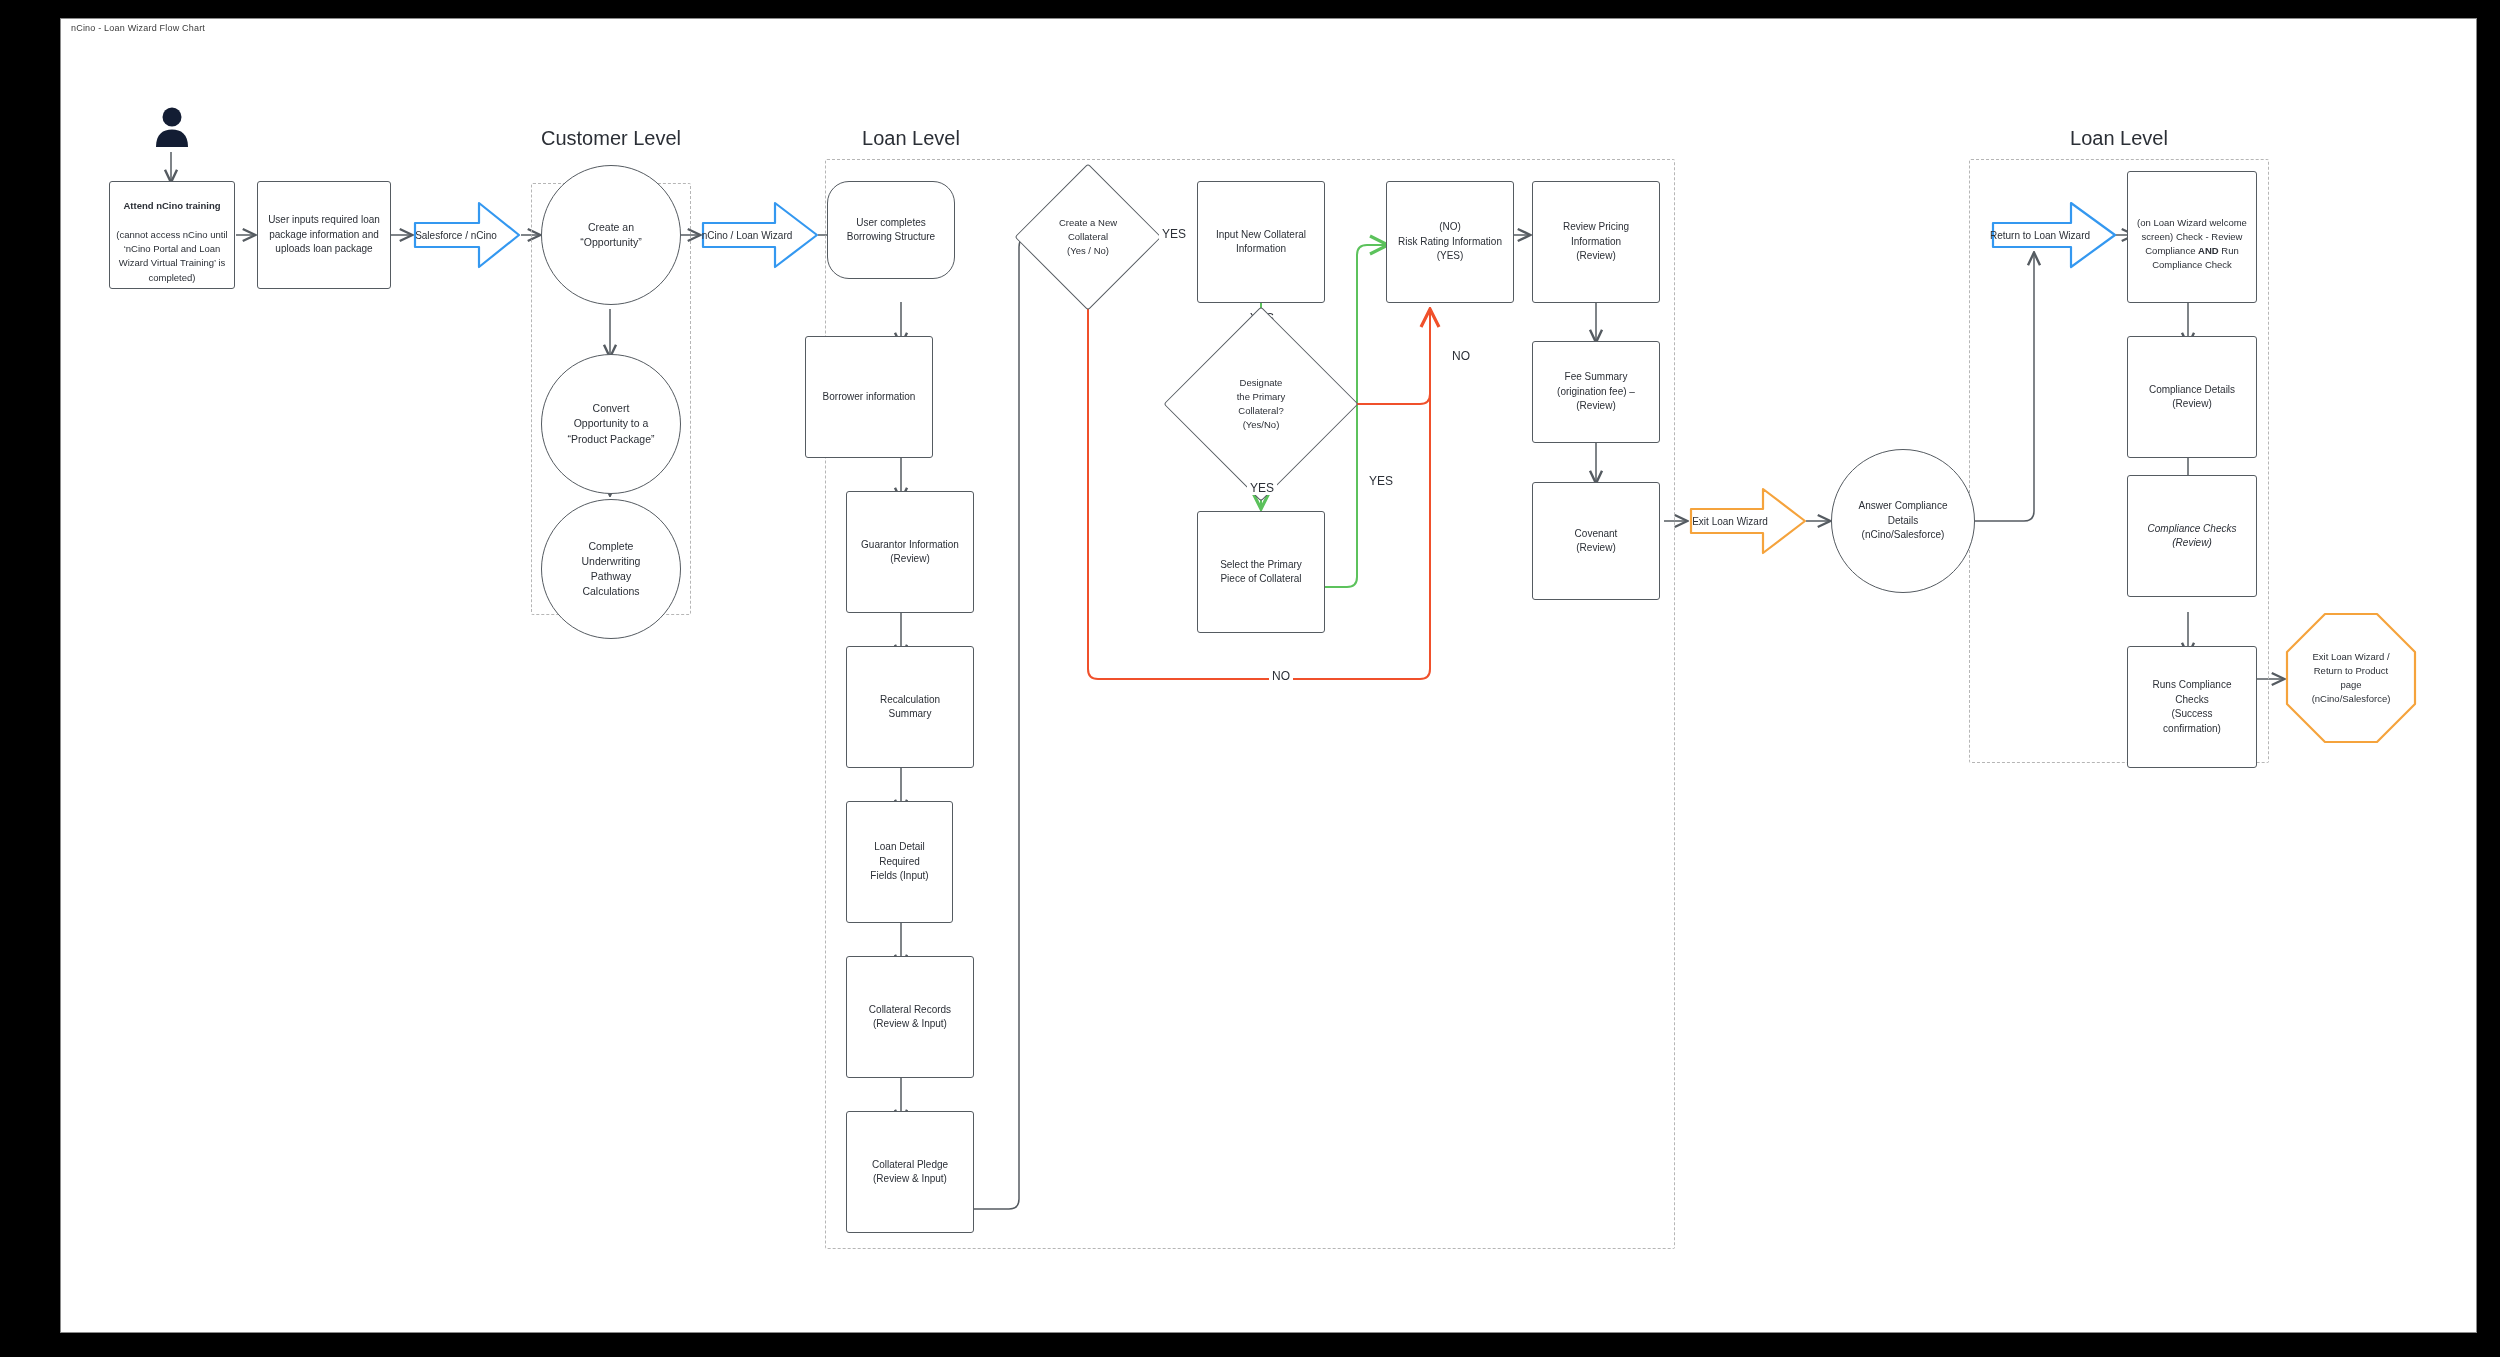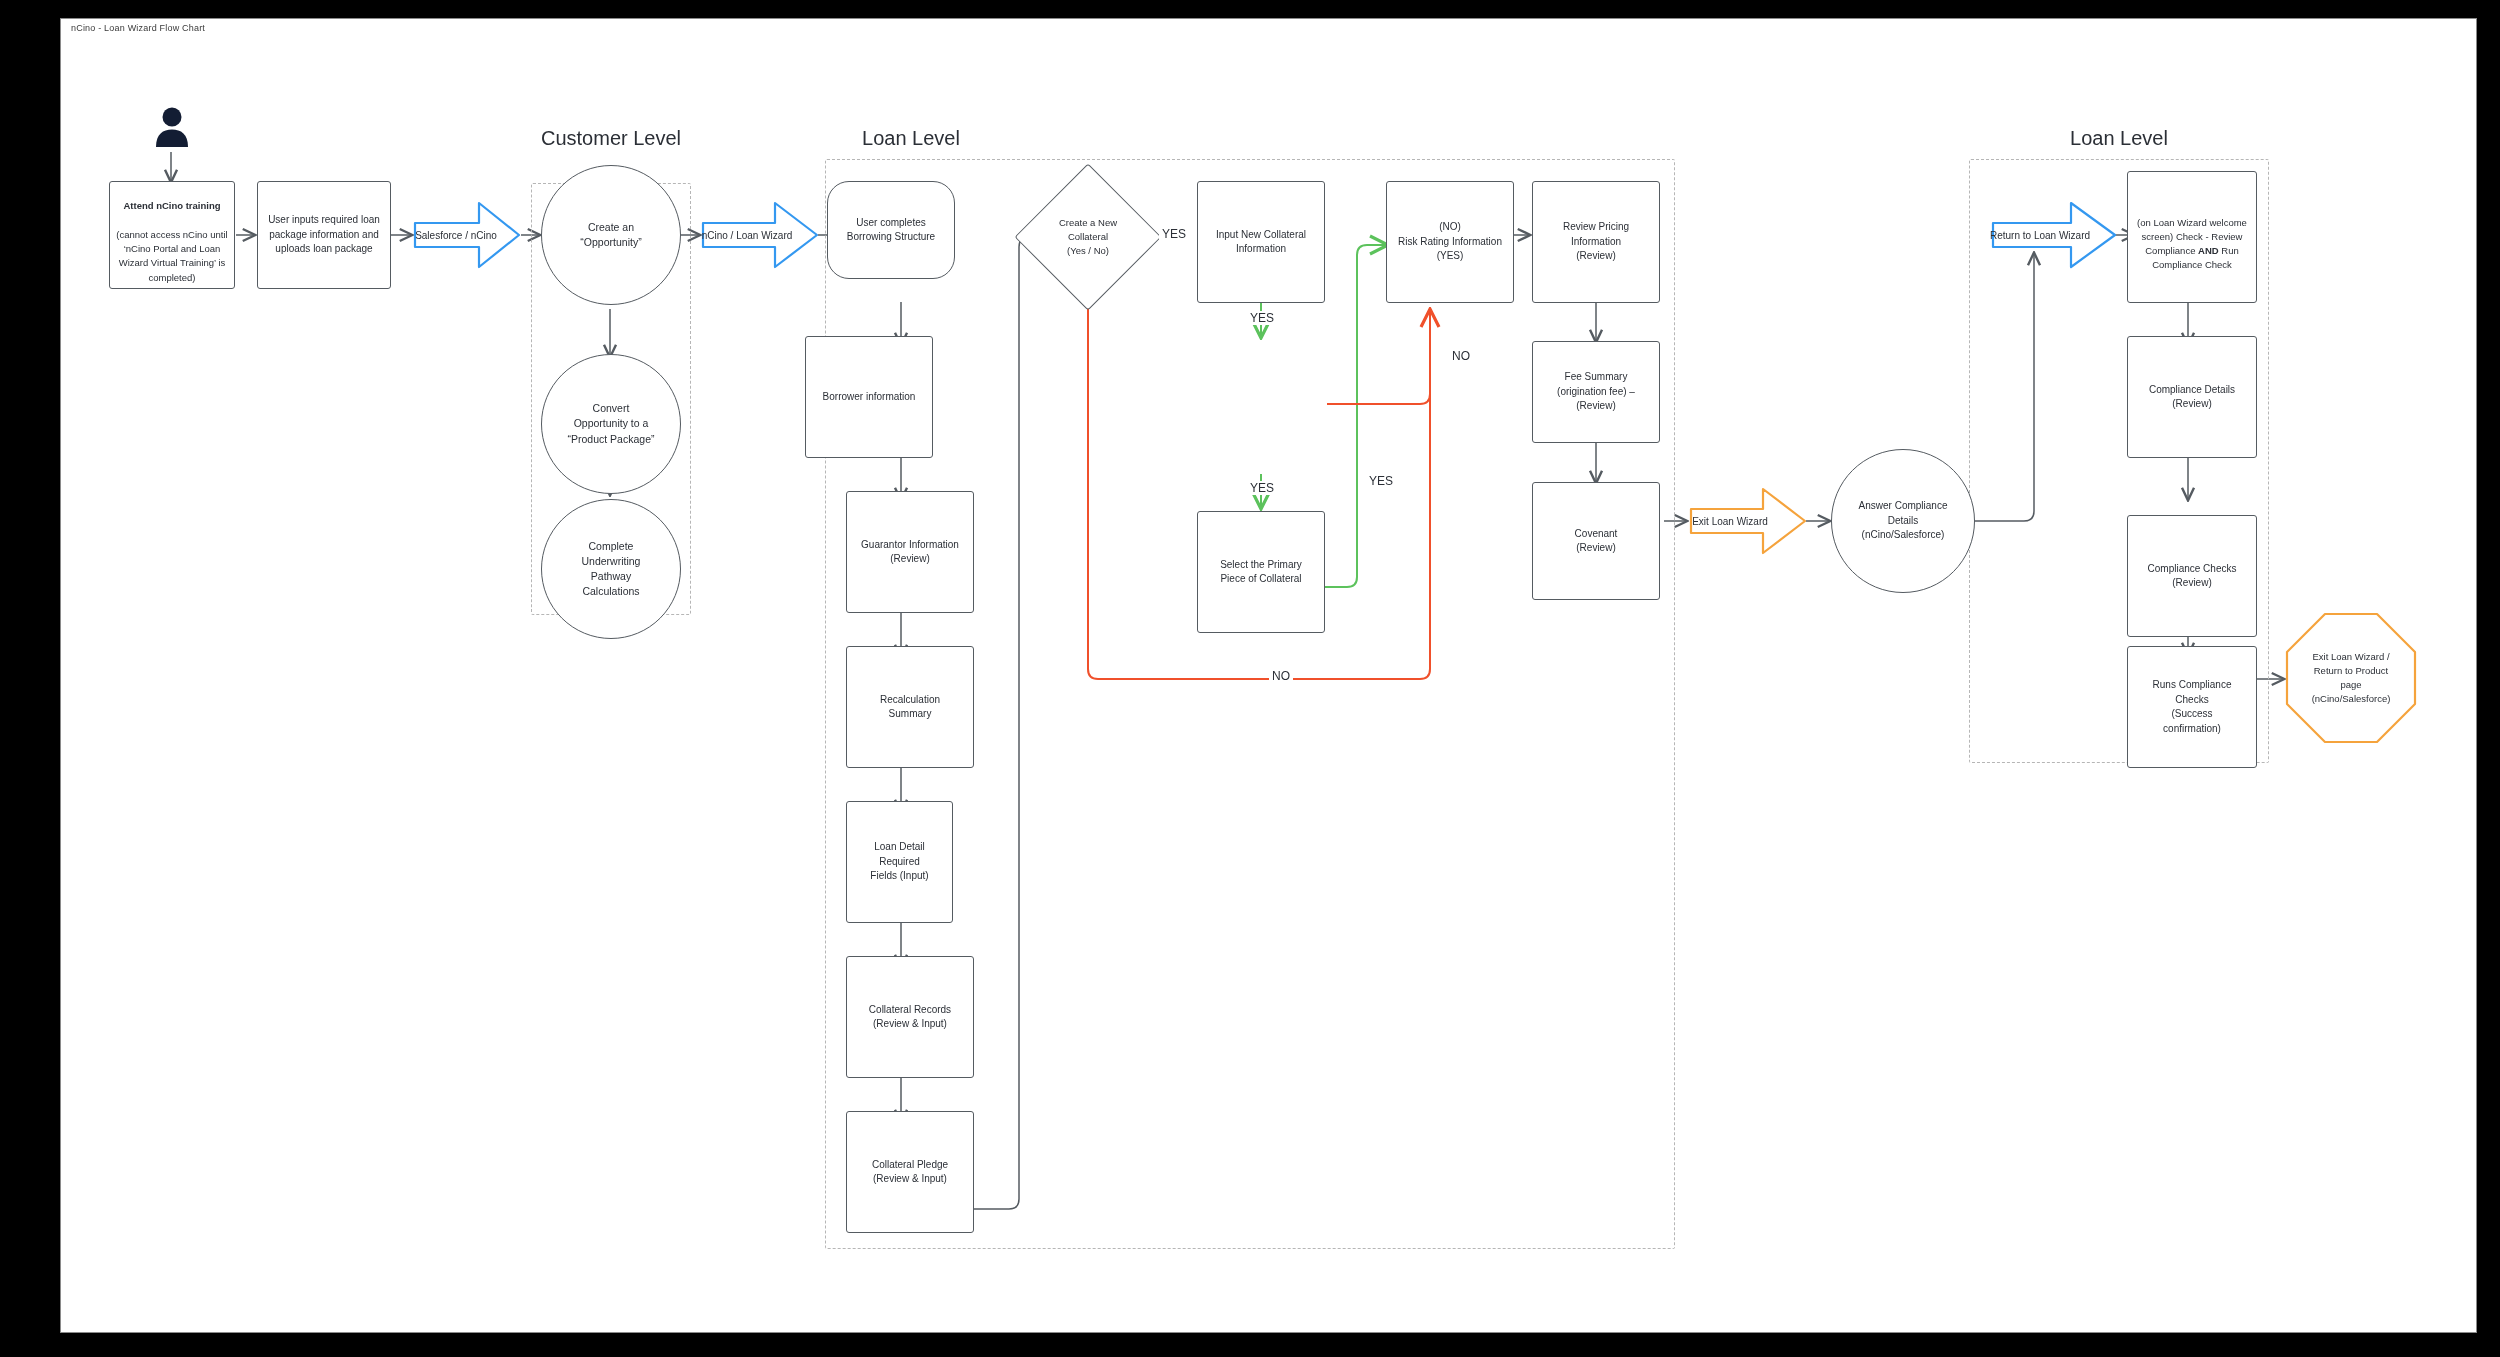--- a/index.html
+++ b/index.html
@@ -324,20 +324,27 @@
 
     <div class="edge-label" style="left:1098px; top:208px;">YES</div>
 
     <div class="node box" style="left:1136px; top:162px; width:128px; height:122px;">
       <div class="txt" style="font-size:10px;">Input New Collateral
 Information</div>
     </div>
 
     <div class="edge-label" style="left:1186px; top:292px;">YES</div>
 
+    <div class="diamond-wrap" style="left:1131px; top:316px; width:138px; height:138px;">
+      <div class="dia-shape"></div>
+      <div class="dia-label" style="font-size:9.5px;">Designate
+the Primary
+Collateral?
+(Yes/No)</div>
+    </div>
 
     <div class="edge-label" style="left:1186px; top:462px;">YES</div>
     <div class="edge-label" style="left:1305px; top:455px;">YES</div>
     <div class="edge-label" style="left:1388px; top:330px;">NO</div>
     <div class="edge-label" style="left:1208px; top:650px;">NO</div>
 
     <div class="node box" style="left:1136px; top:492px; width:128px; height:122px;">
       <div class="txt" style="font-size:10px;">Select the Primary
 Piece of Collateral</div>
     </div>
@@ -389,21 +396,21 @@
       <div class="txt" style="font-size:9.5px; line-height:1.5;">
         <span>(on Loan Wizard welcome screen) Check - Review Compliance </span><span class="bold">AND</span><span> Run Compliance Check</span>
       </div>
     </div>
 
     <div class="node box" style="left:2066px; top:317px; width:130px; height:122px;">
       <div class="txt" style="font-size:10px;">Compliance Details
 (Review)</div>
     </div>
 
-    <div class="node box" style="left:2066px; top:496px; width:130px; height:122px;">
+    <div class="node box" style="left:2066px; top:456px; width:130px; height:122px;font-style:italic;">
       <div class="txt" style="font-size:10px;">Compliance Checks
 (Review)</div>
     </div>
 
     <div class="node box" style="left:2066px; top:627px; width:130px; height:122px;">
       <div class="txt" style="font-size:10px;">Runs Compliance
 Checks
 (Success
 confirmation)</div>
     </div>

